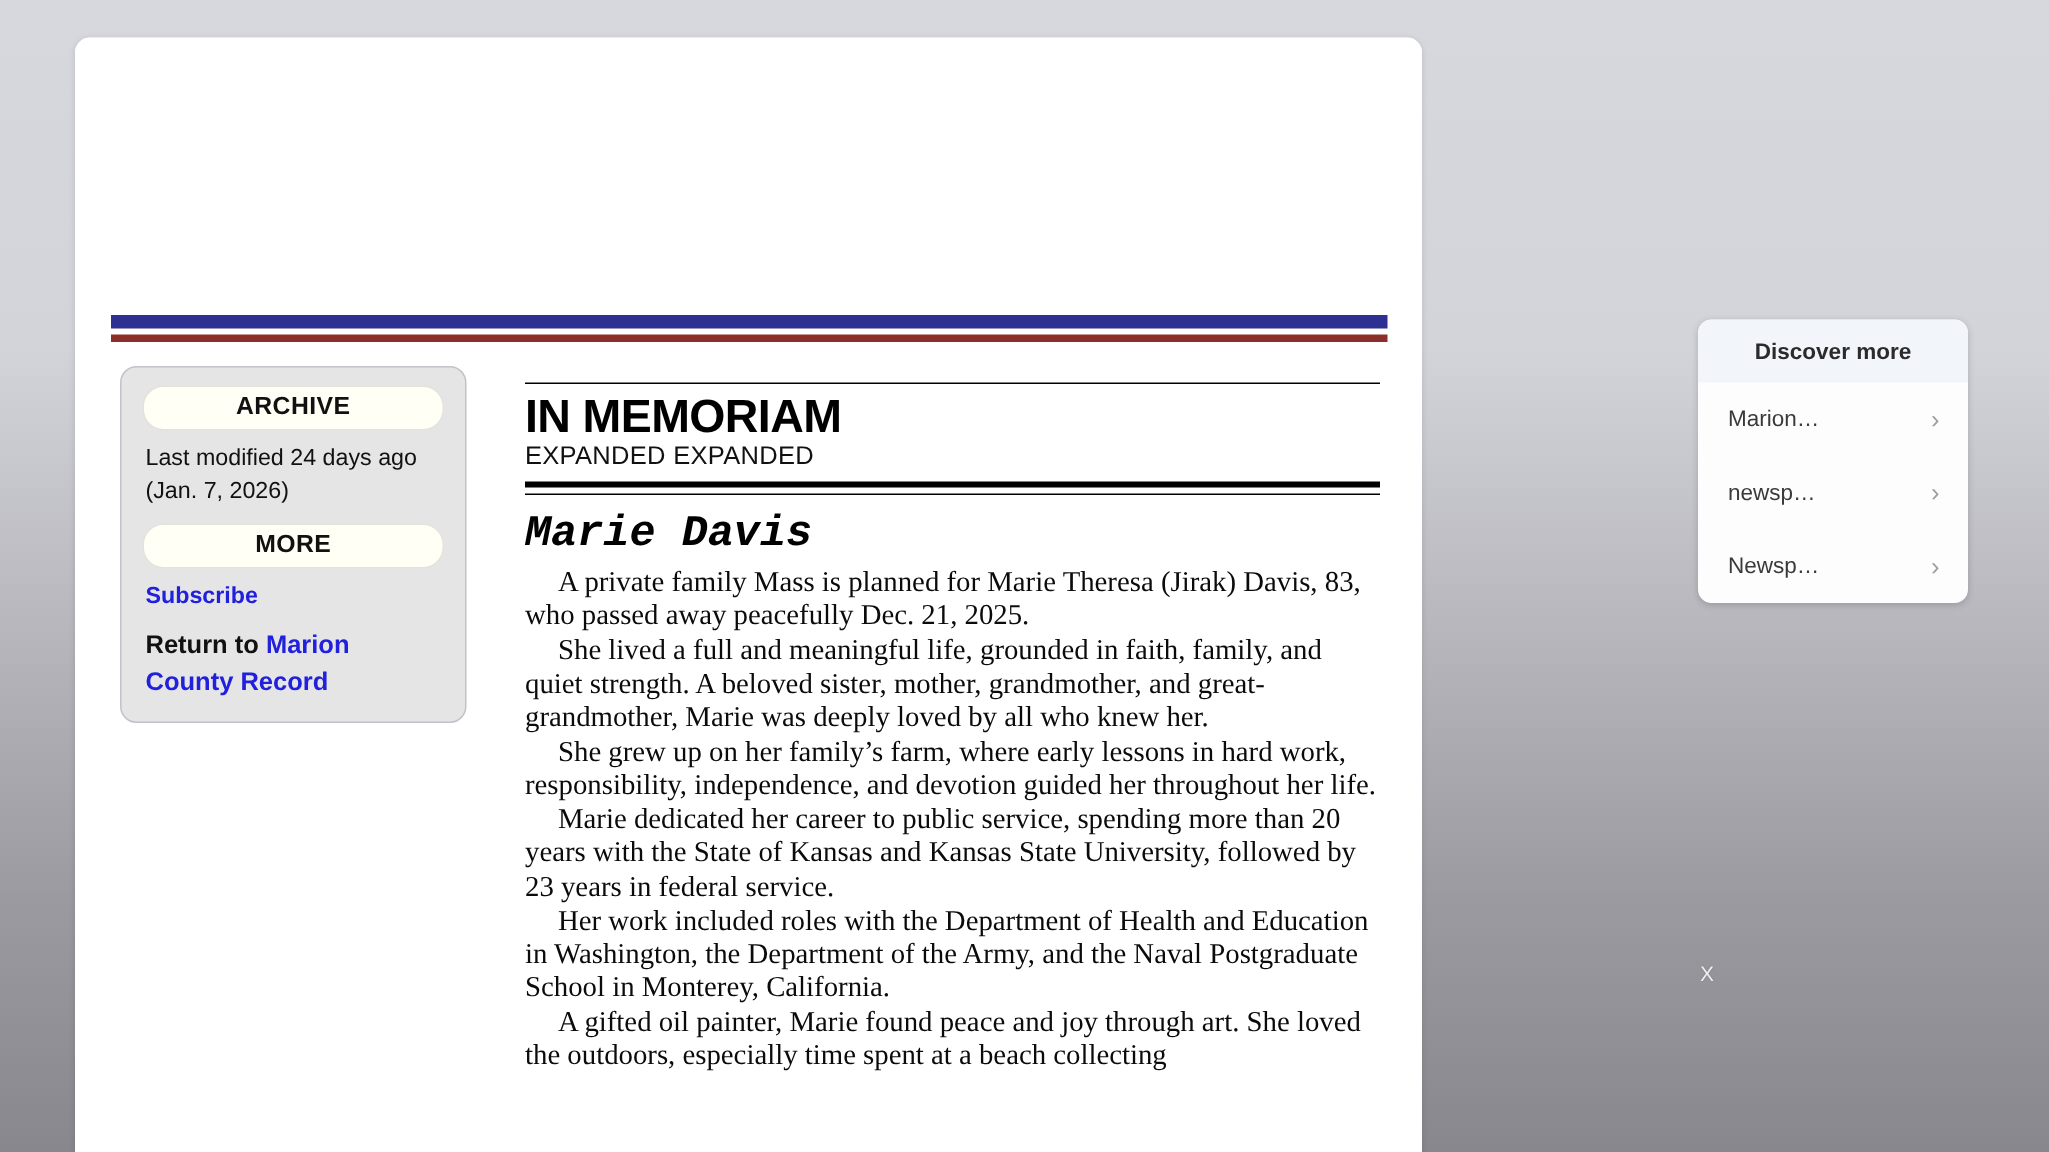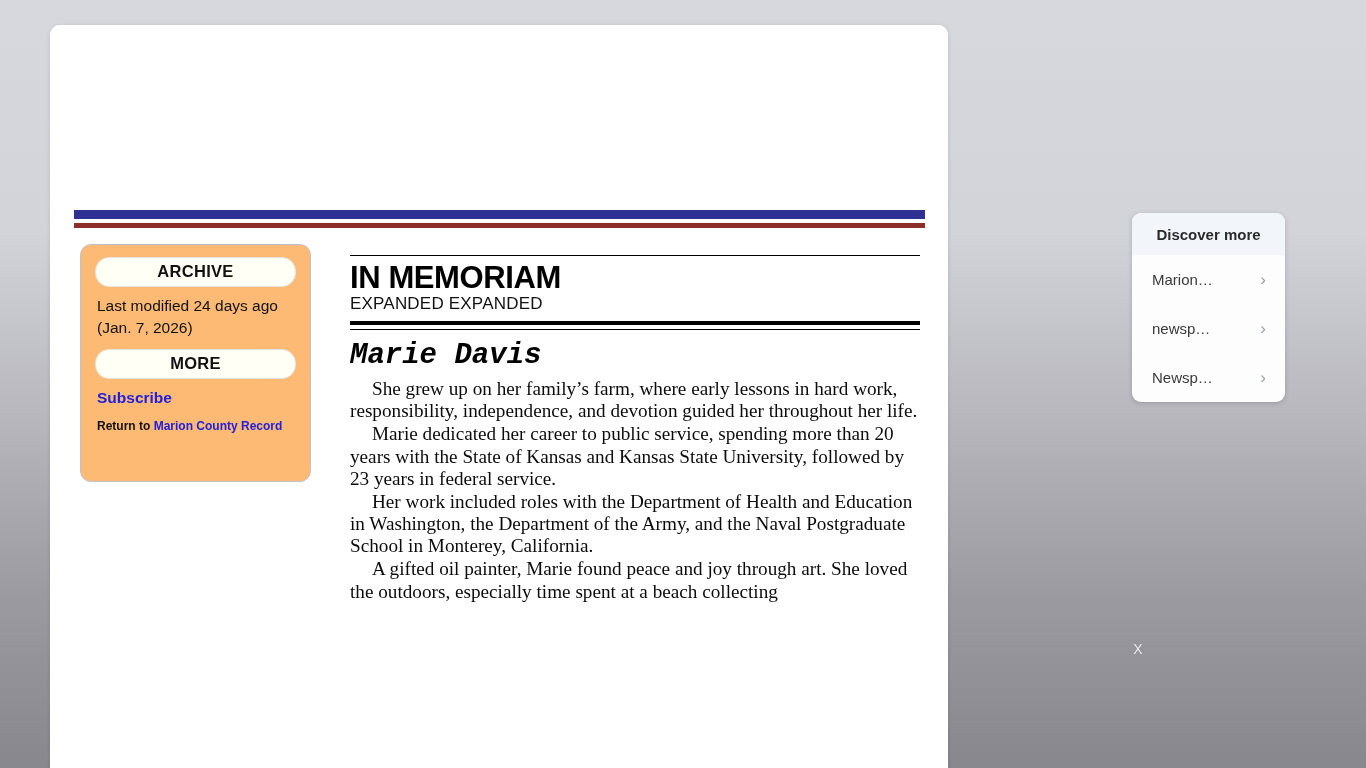--- a/index.html
+++ b/index.html
@@ -36,21 +36,21 @@
   #rule-red {
     position: absolute; left: 24px; top: 198px;
     width: 851px; height: 5px; background: #8c2f2b;
   }
 
   
   #sidebar {
     position: absolute;
     left: 30px; top: 219px;
     width: 231px; height: 238px;
-    background: #fdba74;
+    background: #e5e5e5;
     border: 1px solid #c2c2cc;
     border-radius: 11px;
     padding: 12px 14px 10px 14px;
   }
   .pill {
     display: block;
     background: #fffff5;
     border: 1px solid #e3e3dc;
     border-radius: 14px;
     text-align: center;
@@ -71,21 +71,21 @@
   .sb-link {
     display: block;
     font-size: 15.5px;
     font-weight: bold;
     color: #2020dd;
     text-decoration: none;
     line-height: 1.43;
     margin: 0 0 9px 2px;
   }
   .sb-line {
-    font-size: 12px;
+    font-size: 17px;
     font-weight: bold;
     color: #111;
     line-height: 1.43;
     margin: 0 0 0 2px;
   }
   .sb-line a { color: #2020dd; text-decoration: none; }
 
   
   #article {
     position: absolute;
@@ -129,21 +129,21 @@
     line-height: 1.155;
     color: #0b0b0b;
     margin: 0 0 1px 0;
     text-indent: 22px;
   }
 
   
   #discover {
     position: absolute;
     left: 1132px; top: 213px;
-    width: 153px;
+    width: 180px;
     background: #fdfdfd;
     border-radius: 9px;
     box-shadow: 0 1px 5px rgba(0,0,0,0.18);
     overflow: hidden;
   }
   #discover-header {
     background: #f2f6fb;
     text-align: center;
     font-size: 15px;
     font-weight: bold;
@@ -201,20 +201,22 @@
   <div id="article">
     <div id="masthead-rule-top"></div>
     <h1 id="masthead-title">IN MEMORIAM</h1>
     <div id="masthead-sub">EXPANDED EXPANDED</div>
     <div id="masthead-rule-thick"></div>
     <div id="masthead-rule-thin"></div>
 
     <h2 id="obit-name">Marie Davis</h2>
 
     <div id="obit-body">
+      <p class="para">A private family Mass is planned for Marie Theresa (Jirak) Davis, 83, who passed away peacefully Dec. 21, 2025.</p>
+      <p class="para">She lived a full and meaningful life, grounded in faith, family, and quiet strength. A beloved sister, mother, grandmother, and great-grandmother, Marie was deeply loved by all who knew her.</p>
       <p class="para">She grew up on her family’s farm, where early lessons in hard work, responsibility, independence, and devotion guided her throughout her life.</p>
       <p class="para">Marie dedicated her career to public service, spending more than 20 years with the State of Kansas and Kansas State University, followed by 23 years in federal service.</p>
       <p class="para">Her work included roles with the Department of Health and Education in Washington, the Department of the Army, and the Naval Postgraduate School in Monterey, California.</p>
       <p class="para">A gifted oil painter, Marie found peace and joy through art. She loved the outdoors, especially time spent at a beach collecting</p>
     </div>
   </div>
 </div>
 
 <div id="discover">
   <div id="discover-header">Discover more</div>

